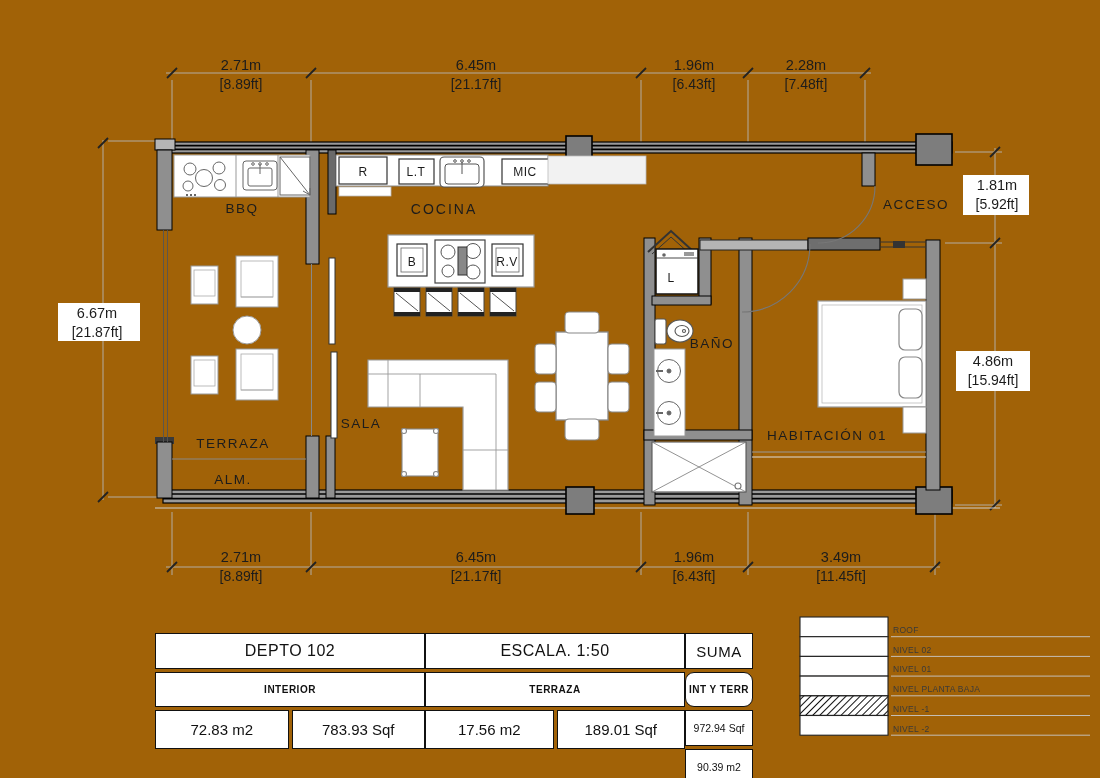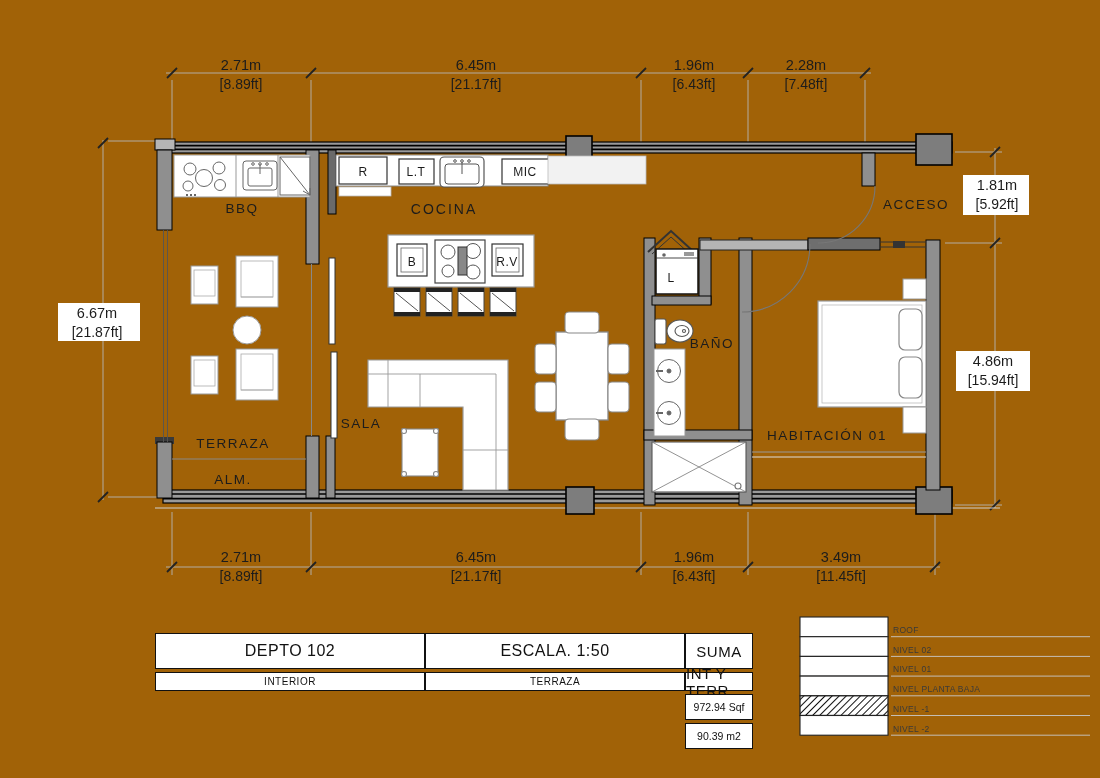--- a/index.html
+++ b/index.html
@@ -12,27 +12,27 @@
   .appl{font-size:12px;letter-spacing:.5px;}
   .dim-m{font-size:14.5px;}
   .dim-ft{font-size:14px;}
   .lvl-label{font-size:8.5px;fill:#3a3a3a;letter-spacing:.3px;}
   
   .tablebar{position:absolute;left:155px;top:633px;display:flex;gap:0;}
   .tcol{display:flex;flex-direction:column;gap:3px;}
   .cell{border:1.5px solid #111;background:#fff;display:flex;align-items:center;
         justify-content:center;color:#111;box-sizing:border-box;}
   .r1{height:36px;font-size:16px;letter-spacing:.5px;}
-  .r2{height:19px;font-size:10px;letter-spacing:.5px;}
+  .r2{height:35px;font-size:10px;letter-spacing:.5px;font-weight:bold;}
   .r3{height:39px;font-size:15px;}
   .split{display:flex;gap:3px;}
   .split .cell{flex:1;}
   .t1{width:270px;} .t2{width:260px;text-align:center;} .t3{width:68px;}
-  .t3 .r1{font-size:15px;} .t3 .r2{font-size:15px;}
-  .t3 .r4{height:26px;font-size:10.5px;}
+  .t3 .r1{font-size:15px;} .t3 .r2{font-size:10px;border-radius:9px;}
+  .t3 .r4{height:36px;font-size:10.5px;}
 </style>
 </head>
 <body>
 
 <div id="stage">
 <svg id="plan-svg" width="1100" height="778" viewBox="0 0 1100 778">
   <defs>
     <pattern id="hatch" width="5" height="5" patternUnits="userSpaceOnUse" patternTransform="rotate(45)">
       <rect width="5" height="5" fill="#fff"></rect>
       <line x1="0" y1="0" x2="0" y2="5" stroke="#111" stroke-width="2"></line>
@@ -381,24 +381,32 @@
     <text class="lvl-label" x="893" y="692.1">NIVEL PLANTA BAJA</text>
     <text class="lvl-label" x="893" y="711.8">NIVEL -1</text>
     <text class="lvl-label" x="893" y="731.5">NIVEL -2</text>
   </g>
 </svg>
 
 <div class="tablebar">
   <div class="tcol t1">
     <div class="cell r1">DEPTO 102</div>
     <div class="cell r2">INTERIOR</div>
+    <div class="split">
+      <div class="cell r3">72.83 m2</div>
+      <div class="cell r3">783.93 Sqf</div>
+    </div>
   </div>
   <div class="tcol t2">
     <div class="cell r1">ESCALA. 1:50</div>
     <div class="cell r2">TERRAZA</div>
+    <div class="split">
+      <div class="cell r3">17.56 m2</div>
+      <div class="cell r3">189.01 Sqf</div>
+    </div>
   </div>
   <div class="tcol t3">
     <div class="cell r1">SUMA</div>
     <div class="cell r2">INT Y TERR</div>
     <div class="cell r4">972.94 Sqf</div>
     <div class="cell r4">90.39 m2</div>
   </div>
 </div>
 </div>
 

